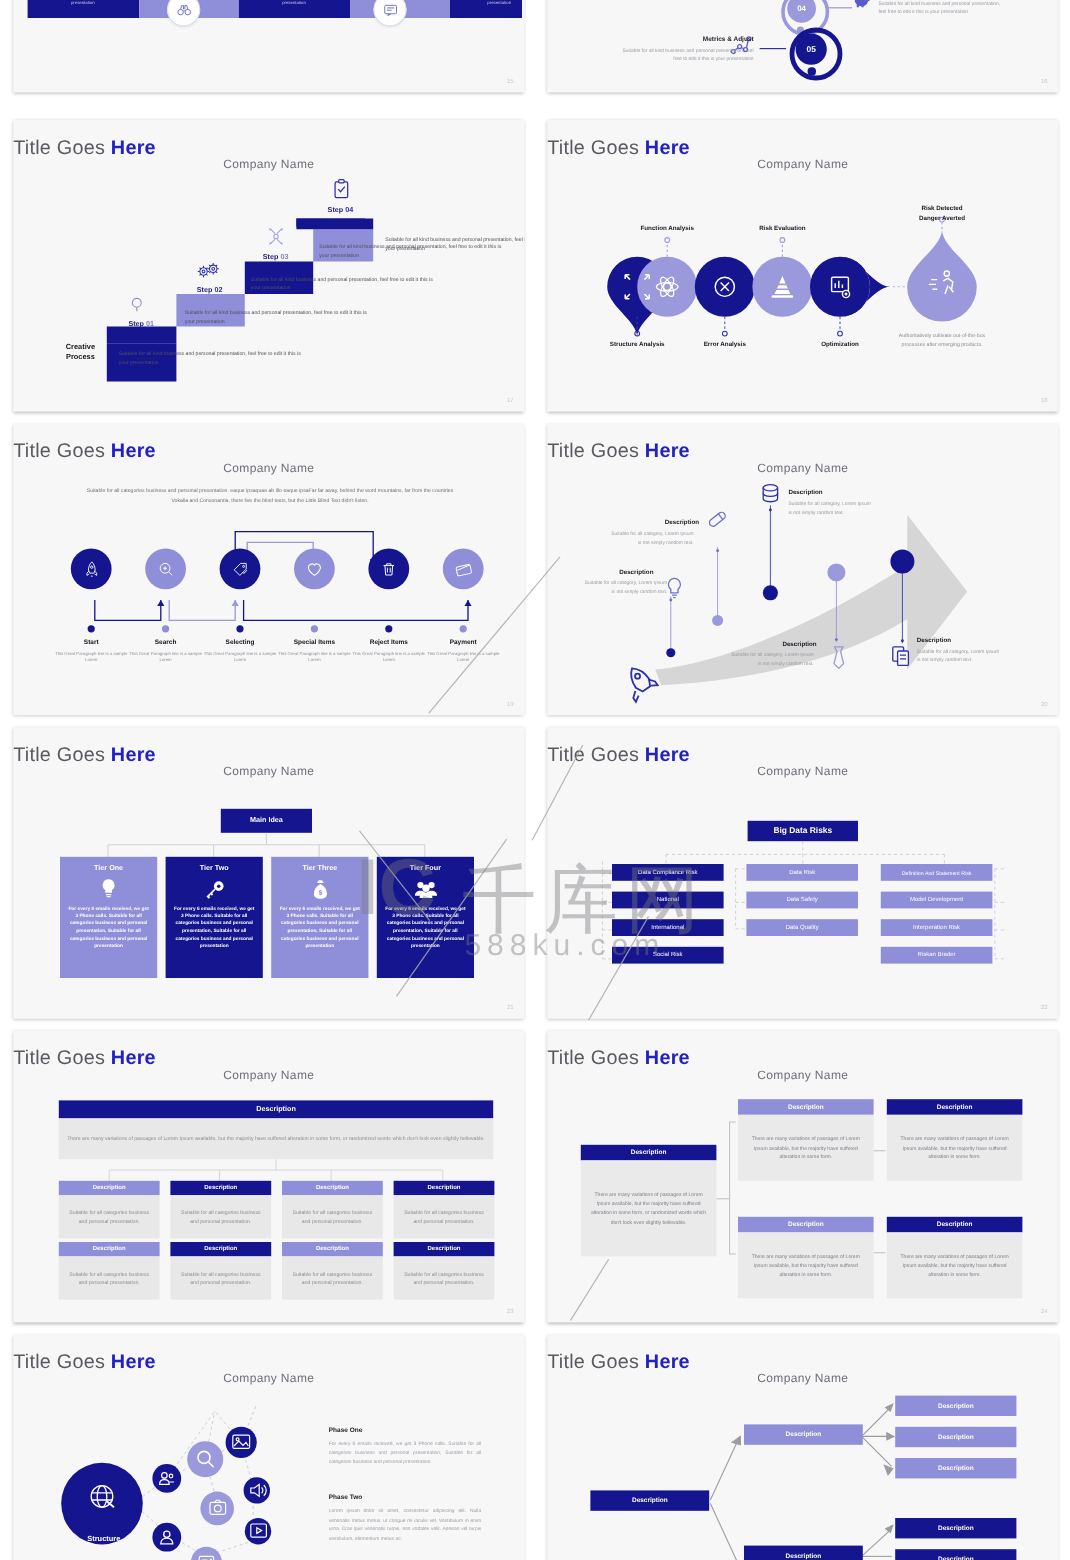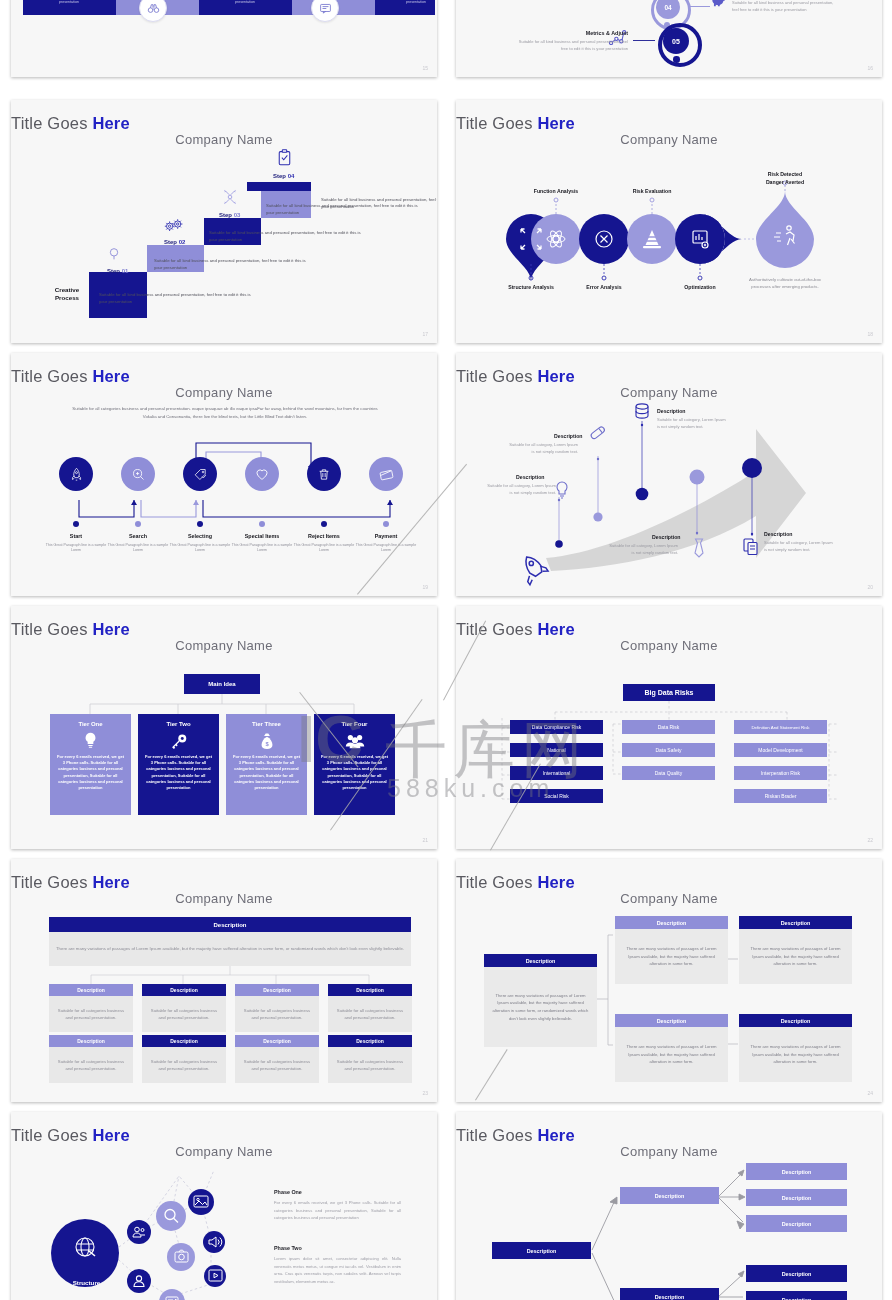--- a/index.html
+++ b/index.html
@@ -18,21 +18,21 @@
 
   
   .s-title{
     position:absolute;left:0;right:0;top:14px;text-align:left;
     font-size:16.5px;color:#595960;letter-spacing:.2px;font-weight:400;
     white-space:nowrap;
   }
   .s-title .hl{color:#2222c4;font-weight:700;}
   .s-sub{
     position:absolute;left:0;right:0;top:32px;text-align:center;
-    font-size:13px;color:#6e6e78;letter-spacing:.3px;
+    font-size:10px;color:#6e6e78;letter-spacing:.3px;
   }
   .s-num{position:absolute;right:9px;bottom:6px;font-size:5px;color:#c9c9cf;}
 
   
   .dark{background:#151590;color:#fff;}
   .light{background:#8f8ed8;color:#fff;}
   .box{font-size:5.2px;text-align:center;display:flex;align-items:center;justify-content:center;}
   .ctext{font-size:4.3px;color:#8b8b93;text-align:center;line-height:1.55;}
   svg{display:block;overflow:visible;}
 

